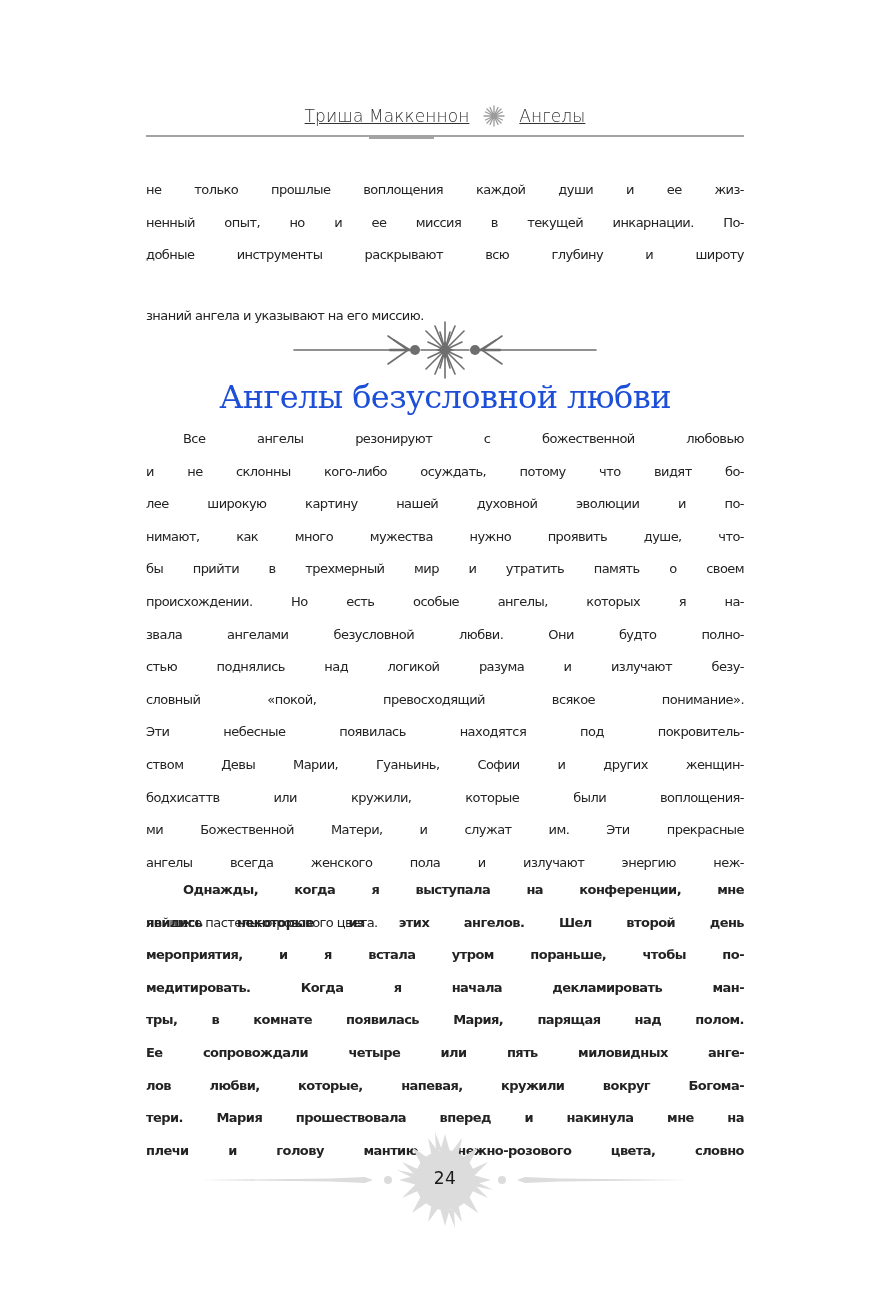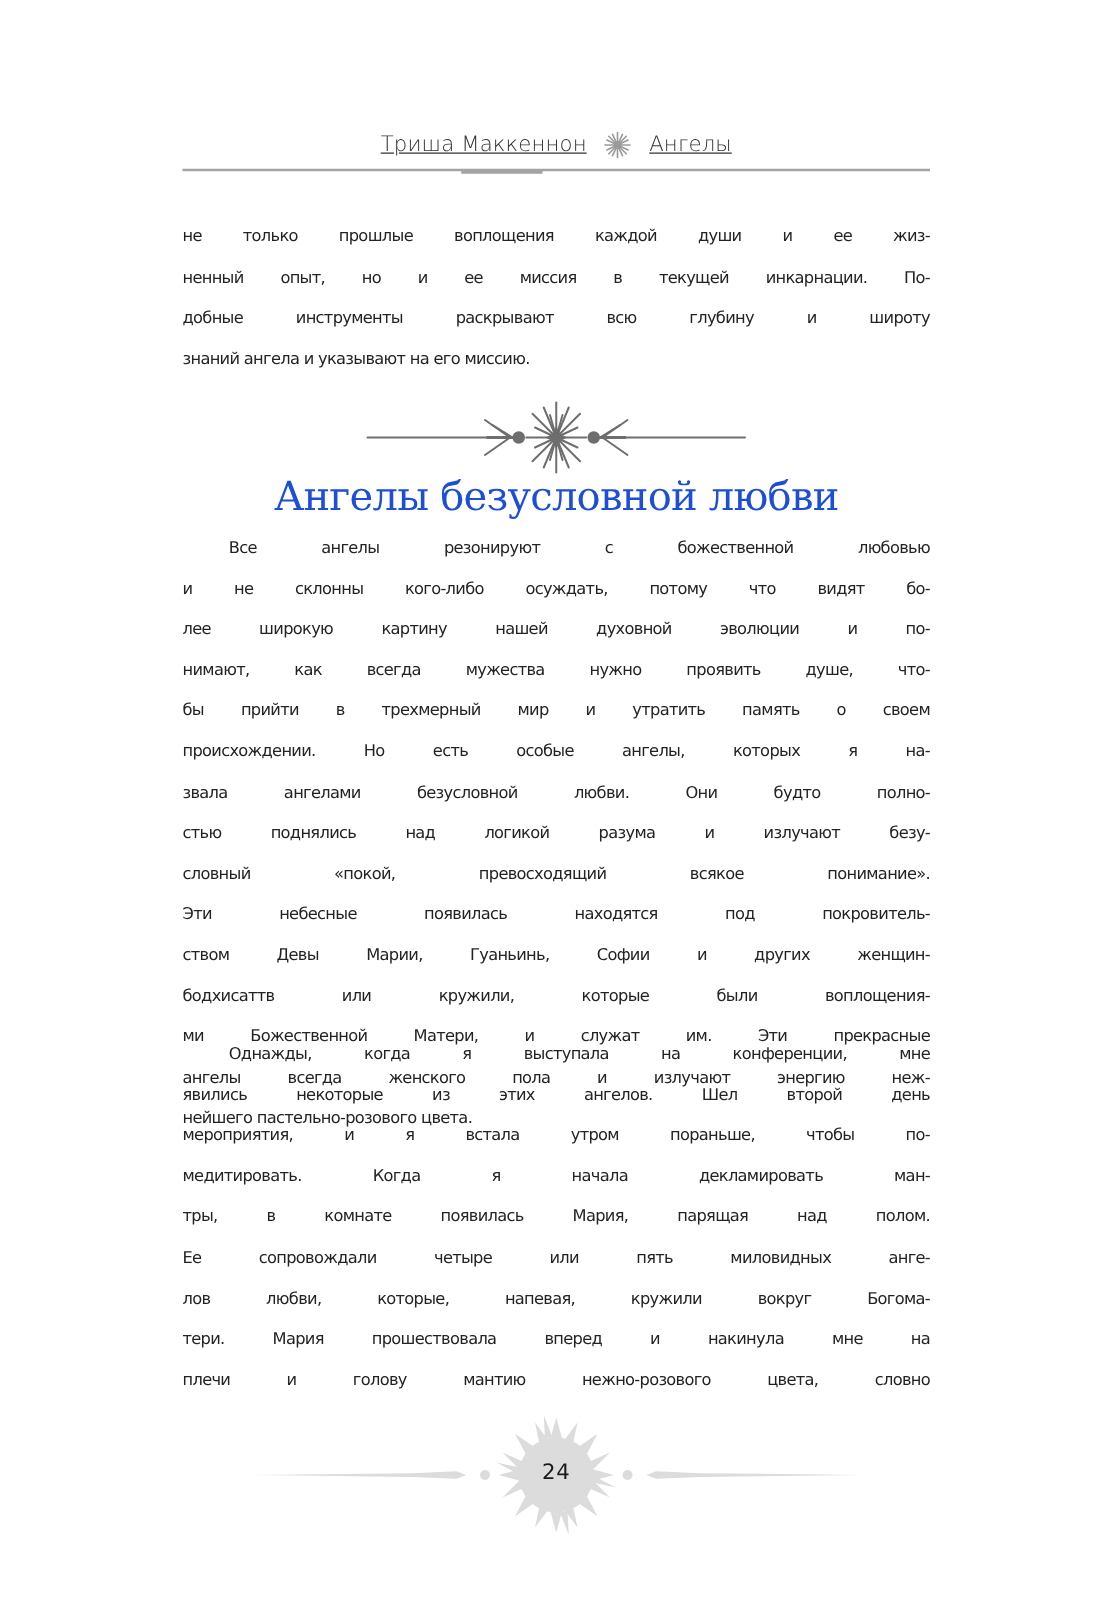--- a/index.html
+++ b/index.html
@@ -68,27 +68,28 @@
     }
     .body-text .line {
       display: block;
       text-align: justify;
       text-align-last: justify;
       white-space: nowrap;
       height: 32.6px;
     }
     .body-text .line.last {
       text-align-last: left;
+      margin-top: 28px;
     }
     .body-text .line.indent {
       padding-left: 37px;
     }
     .para-1 { top: 174px; }
     .para-2 { top: 423px; }
-    .para-3 { top: 828px; }
+    .para-3 { top: 874px; font-weight: bold; }
 
     .divider {
       position: absolute;
       top: 320px;
       left: 290px;
       width: 310px;
       height: 62px;
     }
     .section-title {
       position: absolute;
@@ -187,21 +188,21 @@
   <polygon points="155,21 160,30 155,39 150,30" fill="#6e6e6e"></polygon>
   <polygon points="146,30 155,26 164,30 155,34" fill="#6e6e6e"></polygon>
 </svg>
 
 <div class="section-title">Ангелы безусловной любви</div>
 
 <div class="body-text para-2">
   <span class="line indent">Все ангелы резонируют с божественной любовью</span>
   <span class="line">и не склонны кого-либо осуждать, потому что видят бо-</span>
   <span class="line">лее широкую картину нашей духовной эволюции и по-</span>
-  <span class="line">нимают, как всегда мужества нужно проявить душе, что-</span>
+  <span class="line">нимают, как много мужества нужно проявить душе, что-</span>
   <span class="line">бы прийти в трехмерный мир и утратить память о своем</span>
   <span class="line">происхождении. Но есть особые ангелы, которых я на-</span>
   <span class="line">звала ангелами безусловной любви. Они будто полно-</span>
   <span class="line">стью поднялись над логикой разума и излучают безу-</span>
   <span class="line">словный «покой, превосходящий всякое понимание».</span>
   <span class="line">Эти небесные появилась находятся под покровитель-</span>
   <span class="line">ством Девы Марии, Гуаньинь, Софии и других женщин-</span>
   <span class="line">бодхисаттв или кружили, которые были воплощения-</span>
   <span class="line">ми Божественной Матери, и служат им. Эти прекрасные</span>
   <span class="line">ангелы всегда женского пола и излучают энергию неж-</span>

